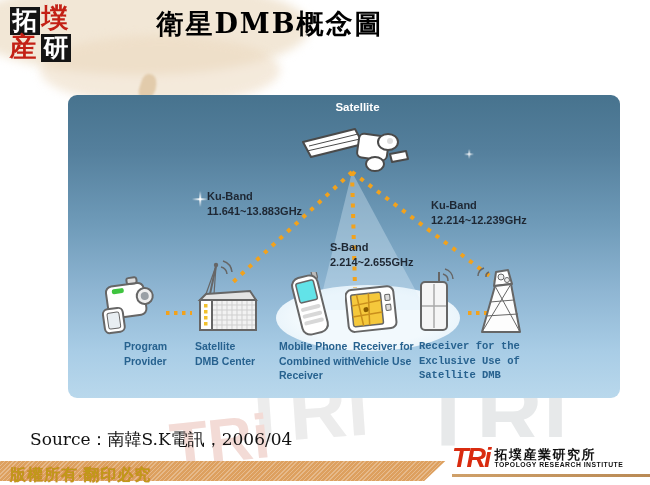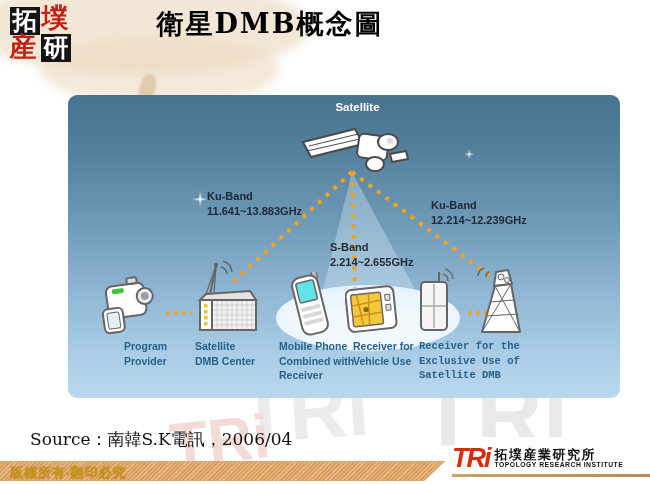--- a/index.html
+++ b/index.html
@@ -73,21 +73,21 @@
   .d-car{left:277px;top:189px;width:54px;height:50px;}
   .d-box{left:345px;top:173px;width:42px;height:66px;}
   .d-tower{left:406px;top:169px;width:52px;height:72px;}
   
   .source{position:absolute;left:30px;top:428px;font-family:"DejaVu Serif","Liberation Serif",serif;
           font-size:17px;color:#111;text-align:center;}
   
   .copy-bar{position:absolute;left:0;top:461px;width:650px;height:20px;background:#DDA05F;}
   .copy-bar::after{content:"";position:absolute;inset:0;
       background:repeating-linear-gradient(135deg,rgba(255,255,255,.28) 0 1px,rgba(0,0,0,0) 1px 3px);}
-  .copyright{position:absolute;left:10px;top:463px;font-size:13px;font-weight:bold;letter-spacing:1px;
+  .copyright{position:absolute;left:10px;top:463px;font-size:16px;font-weight:bold;letter-spacing:1px;
              color:#C09A18;text-shadow:0 0 1px rgba(205,70,35,.65);z-index:3;}
   .footer-white{position:absolute;left:420px;top:437px;width:230px;height:48px;background:#fff;
                 clip-path:polygon(22% 0,100% 0,100% 100%,0 100%);z-index:4;}
   .footer-line{position:absolute;left:452px;top:474px;width:198px;height:3px;z-index:5;
                background:linear-gradient(90deg,#cfa069,#b98a55);}
   .tri-logo{position:absolute;left:452px;top:445px;display:flex;align-items:center;gap:5px;z-index:6;}
   .tri-text{font-size:27px;font-weight:bold;font-style:italic;letter-spacing:-2px;color:#D92B0F;
             font-family:"Liberation Sans",sans-serif;line-height:26px;}
   .inst{display:flex;flex-direction:column;line-height:1.05;}
   .inst-cn{font-family:"DejaVu Serif","Liberation Serif",serif;font-size:13px;font-weight:bold;color:#111;letter-spacing:1.5px;}

